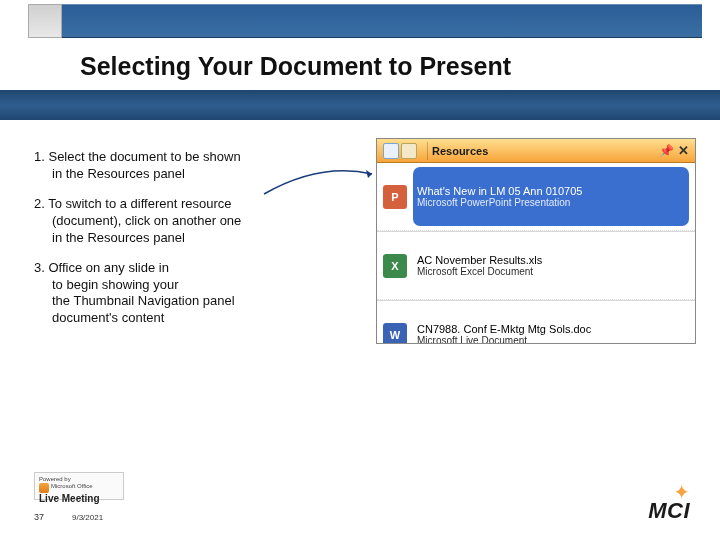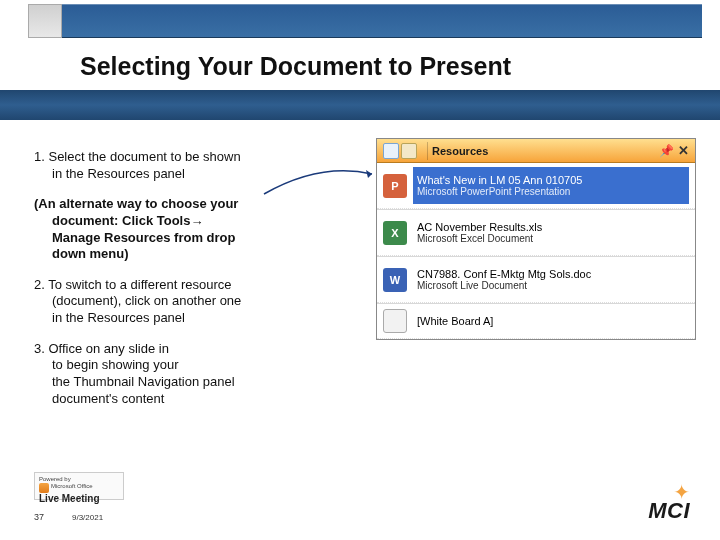--- a/index.html
+++ b/index.html
@@ -119,21 +119,22 @@
     padding: 4px 6px;
     gap: 6px;
     border-bottom: 1px dotted #ddd;
   }
   .res-row.sel .txtblock {
     background: #3a6fcf;
     color: #fff;
   }
   .res-row .txtblock {
     flex: 1;
-    padding: 7px 4px;
+    padding: 18px 4px;
+    border-radius: 7px;
   }
   .res-row .line1 { font-size: 11px; white-space: nowrap; overflow: hidden; text-overflow: clip; }
   .res-row .line2 { font-size: 10px; white-space: nowrap; overflow: hidden; text-overflow: clip; opacity: 0.85; }
   .res-icon {
     width: 24px; height: 24px;
     border-radius: 3px;
     flex: none;
     display:flex; align-items:center; justify-content:center;
     font-size: 11px; font-weight: bold; color:#fff;
   }
@@ -201,26 +202,20 @@
 
 <h1 class="slide-title">Selecting Your Document to Present</h1>
 
 <div class="blue-band"></div>
 
 <div class="body-area">
   <div class="step">
     <span class="n">1. </span><span class="t">Select the document to be shown</span>
     <span class="cont">in the Resources panel</span>
   </div>
-  <div class="alt">
-    <span>(An alternate way to choose your</span>
-    <span class="cont">document:  Click Tools→</span>
-    <span class="cont">Manage Resources from drop</span>
-    <span class="cont">down menu)</span>
-  </div>
   <div class="step">
     <span class="n">2. </span><span class="t">To switch to a different resource</span>
     <span class="cont">(document), click on another one</span>
     <span class="cont">in the Resources panel</span>
   </div>
   <div class="step">
     <span class="n">3.  </span><span class="t">Office on any slide in</span>
     <span class="cont">to begin showing your</span>
     <span class="cont">the Thumbnail Navigation panel</span>
     <span class="cont">document's content</span>

